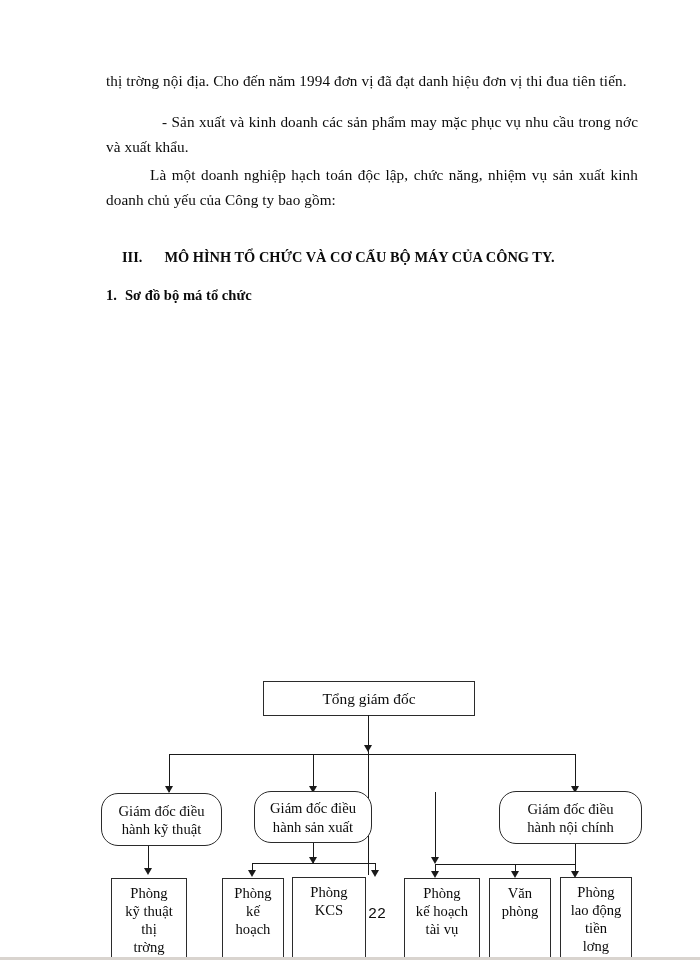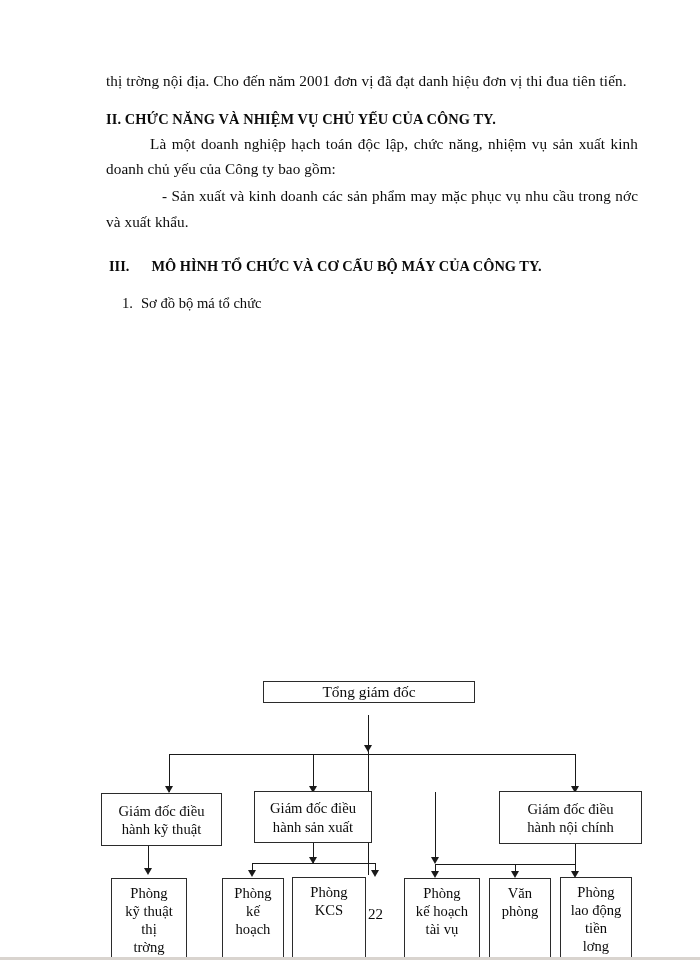--- a/index.html
+++ b/index.html
@@ -48,28 +48,28 @@
   .heading {
     font-size: 14.4px;
     font-weight: bold;
     letter-spacing: 0.1px;
     margin: 0;
     line-height: 1.5;
   }
   .heading-roman-3 {
     font-size: 14.4px;
     font-weight: bold;
-    margin: 3px;
+    margin: 16px;
     line-height: 1.55;
   }
   .heading-roman-3 .num { margin-right: 22px; }
   .subheading {
     font-size: 14.6px;
-    font-weight: normal;
-    margin: 16px;
+    font-weight: bold;
+    margin: 0;
     line-height: 1.5;
   }
   .subheading .num { margin-right: 8px; }
 
   
   .chart {
     position: absolute;
     left: 0;
     top: 0;
     width: 700px;
@@ -84,21 +84,21 @@
     align-items: flex-start;
     justify-content: center;
     text-align: center;
     font-size: 14.6px;
     line-height: 1.24;
     padding-top: 5px;
     color: #0b0b0b;
     white-space: pre-line;
   }
   .node.lvl1 { align-items: center; padding-top: 0; font-size: 15.4px; }
-  .node.lvl2 { align-items: center; padding-top: 1px; }
+  .node.lvl2 { align-items: center; padding-top: 1px; border-radius: 17px; }
 
   .line {
     position: absolute;
     background: #1a1a1a;
   }
   .vline { width: 1.4px; }
   .hline { height: 1.4px; }
 
   .arrow {
     position: absolute;
@@ -123,49 +123,48 @@
     background: #d9d4cf;
   }
 </style>
 </head>
 <body>
 
 <div class="page">
 
   <div class="body-text">
 
-    <p class="para">thị trờng   nội địa. Cho đến năm 2001 đơn vị đã đạt danh hiệu đơn vị thi đua tiên tiến.</p>
+    <p class="para">thị trờng   nội địa. Cho đến năm 1994 đơn vị đã đạt danh hiệu đơn vị thi đua tiên tiến.</p>
 
     <div class="spacer-md"></div>
 
-    <p class="heading">II. CHỨC NĂNG VÀ NHIỆM VỤ CHỦ YẾU CỦA CÔNG TY.</p>
+
+    <p class="para bullet">- Sản xuất và kinh doanh các sản phẩm may mặc phục vụ nhu cầu trong nớc và xuất khẩu.</p>
 
     <p class="para indent">Là một doanh nghiệp hạch toán độc lập, chức năng, nhiệm vụ sản xuất kinh doanh chủ yếu của Công ty bao gồm:</p>
-
-    <p class="para bullet">- Sản xuất và kinh doanh các sản phẩm may mặc phục vụ nhu cầu trong nớc và xuất khẩu.</p>
 
 
 
 
 
     <div class="spacer-lg"></div>
 
     <p class="heading-roman-3">
       <span class="num">III.</span><span>MÔ HÌNH TỔ CHỨC VÀ CƠ CẤU BỘ MÁY CỦA CÔNG TY.</span>
     </p>
 
     <p class="subheading">
       <span class="num">1.</span><span>Sơ đồ bộ má tổ chức</span>
     </p>
 
   </div>
 
   <div class="chart">
 
-    <div class="node lvl1" style="left:263px; top:681px; width:212px; height:22px;text-align:right;">Tổng giám đốc</div>
+    <div class="node lvl1" style="left:263px; top:681px; width:212px; height:35px;text-align:right;">Tổng giám đốc</div>
 
     <div class="line vline" style="left:368px; top:715px; width:1.4px; height:160px;"></div>
     <div class="arrow" style="left:364px; top:745px;"></div>
 
     <div class="line hline" style="left:169px; top:754px; width:407px; height:1.4px;"></div>
 
     <div class="line vline" style="left:169px; top:754px; height:38px;"></div>
     <div class="arrow" style="left:165px; top:786px;"></div>
 
     <div class="line vline" style="left:313px; top:754px; height:38px;"></div>
@@ -223,19 +222,19 @@
 tài vụ</div>
 
     <div class="node" style="left:489px; top:878px; width:62px; height:88px;">Văn
 phòng</div>
 
     <div class="node" style="left:560px; top:877px; width:72px; height:89px;">Phòng
 lao động
 tiền
 lơng</div>
 
-    <div class="page-number" style="left:368px; top:906px;">22</div>
+    <div class="page-number" style="left:368px; top:906px;font-family:Liberation Mono, monospace;">22</div>
 
   </div>
 
   <div class="bottom-edge"></div>
 
 </div>
 
 </body></html>

